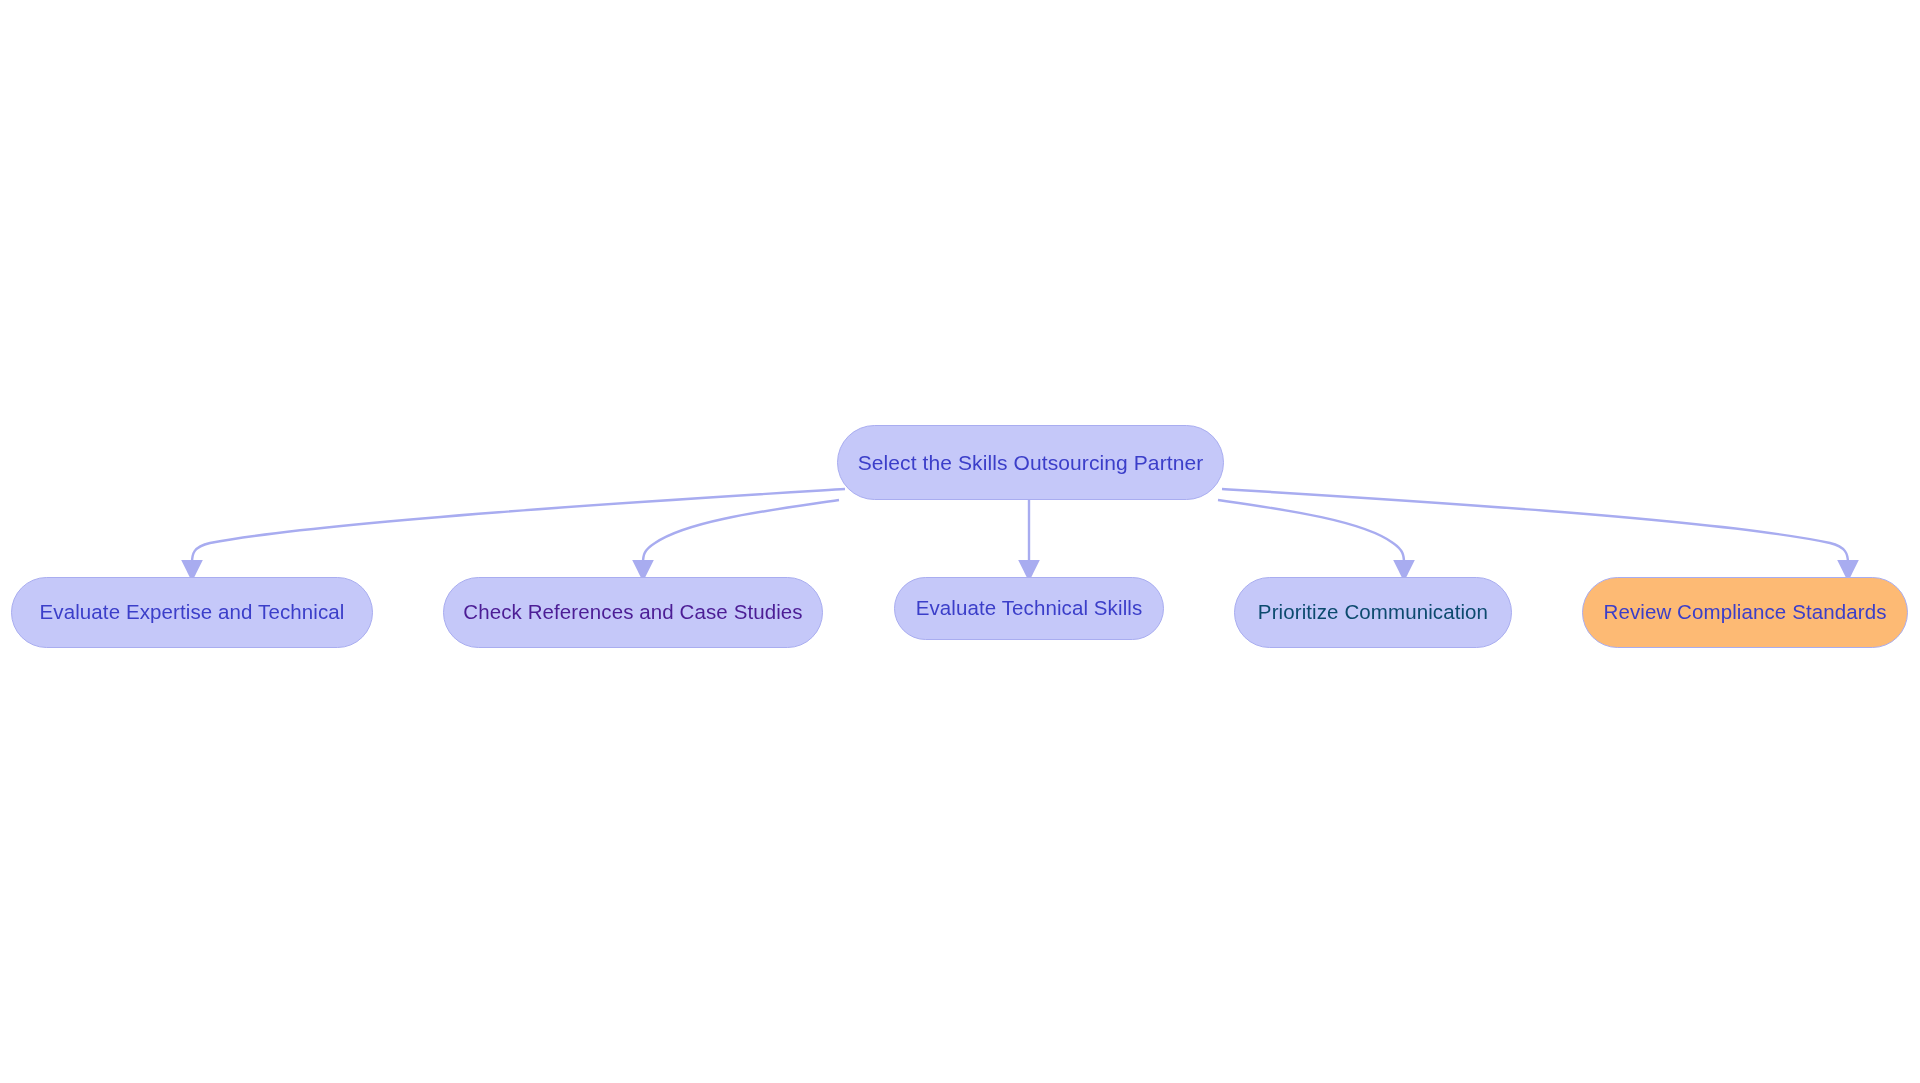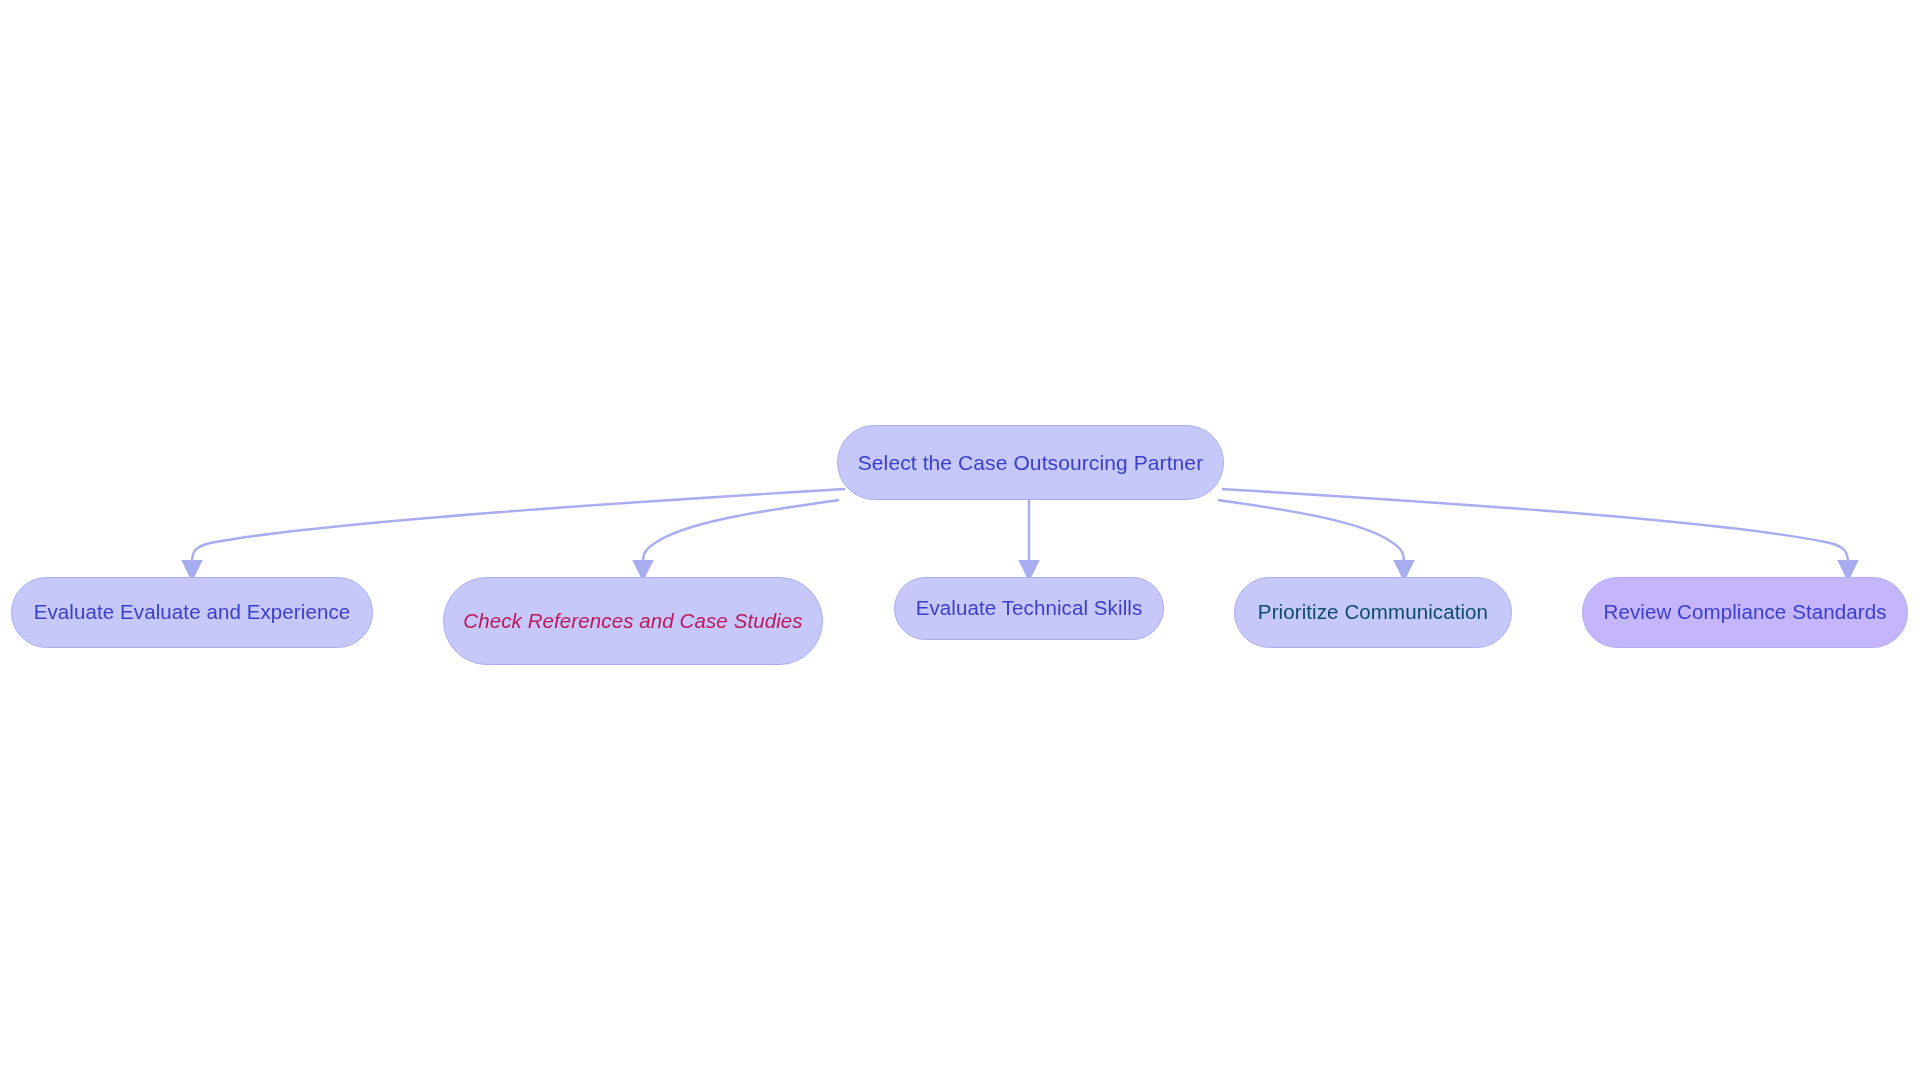--- a/index.html
+++ b/index.html
@@ -71,32 +71,32 @@
         <path d="M 845 489 C 700 498 330 520 210 543 C 193 547 192 554 192 563" fill="none" stroke="#a8acf0" stroke-width="2.4" stroke-linecap="butt" marker-end="url(#arrowhead)"></path>
         <path d="M 839 500 C 780 509 690 519 655 543 C 644 550 643 555 643 563" fill="none" stroke="#a8acf0" stroke-width="2.4" stroke-linecap="butt" marker-end="url(#arrowhead)"></path>
         <path d="M 1029 500 L 1029 563" fill="none" stroke="#a8acf0" stroke-width="2.4" stroke-linecap="butt" marker-end="url(#arrowhead)"></path>
         <path d="M 1218 500 C 1280 509 1362 520 1393 543 C 1403 550 1404 555 1404 563" fill="none" stroke="#a8acf0" stroke-width="2.4" stroke-linecap="butt" marker-end="url(#arrowhead)"></path>
         <path d="M 1222 489 C 1370 498 1720 519 1830 543 C 1846 547 1848 554 1848 563" fill="none" stroke="#a8acf0" stroke-width="2.4" stroke-linecap="butt" marker-end="url(#arrowhead)"></path>
       </g>
   </svg>
 
   <div id="node-layer">
       <div class="node node-root" style="left: 837px; top: 425px; width: 387px; height: 75px; background: rgb(197, 200, 249); border-color: rgb(169, 173, 240); color: rgb(59, 62, 201);">
-        <span class="node-label">Select the Case Outsourcing Partner</span>
+        <span class="node-label">Select the Skills Outsourcing Partner</span>
       </div>
       <div class="node node-leaf" style="left: 11px; top: 577px; width: 362px; height: 71px; background: rgb(197, 200, 249); border-color: rgb(169, 173, 240); color: rgb(59, 62, 201);">
-        <span class="node-label">Evaluate Evaluate and Experience</span>
+        <span class="node-label">Evaluate Expertise and Technical</span>
       </div>
-      <div class="node node-leaf" style="left: 443px; top: 577px; width: 380px; height: 88px; background: rgb(197, 200, 249); border-color: rgb(169, 173, 240); color: #be185d; font-style: italic;">
+      <div class="node node-leaf" style="left: 443px; top: 577px; width: 380px; height: 71px; background: rgb(197, 200, 249); border-color: rgb(169, 173, 240); color: #4c1d95;">
         <span class="node-label">Check References and Case Studies</span>
       </div>
       <div class="node node-leaf" style="left: 894px; top: 577px; width: 270px; height: 63px; background: rgb(197, 200, 249); border-color: rgb(169, 173, 240); color: rgb(59, 62, 201);">
         <span class="node-label">Evaluate Technical Skills</span>
       </div>
       <div class="node node-leaf" style="left: 1234px; top: 577px; width: 278px; height: 71px; background: rgb(197, 200, 249); border-color: rgb(169, 173, 240); color: #0c4a6e;">
         <span class="node-label">Prioritize Communication</span>
       </div>
-      <div class="node node-leaf" style="left: 1582px; top: 577px; width: 326px; height: 71px; background: #c4b5fd; border-color: rgb(169, 173, 240); color: rgb(59, 62, 201); align-items: center;">
+      <div class="node node-leaf" style="left: 1582px; top: 577px; width: 326px; height: 71px; background: #fdba74; border-color: rgb(169, 173, 240); color: rgb(59, 62, 201); align-items: center;">
         <span class="node-label">Review Compliance Standards</span>
       </div>
     </div>
 
 </div>
 
 </body></html>

